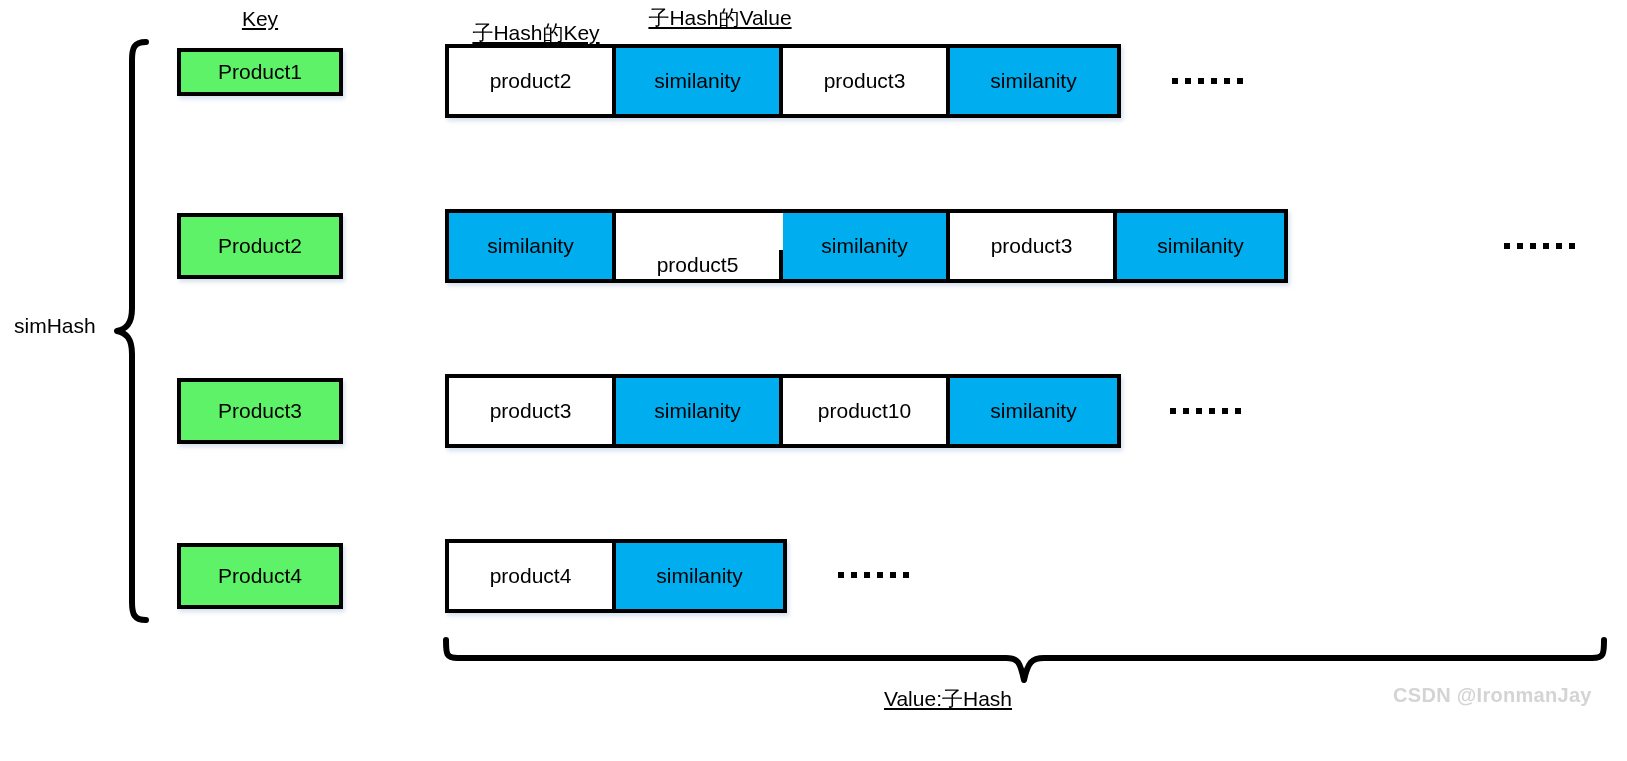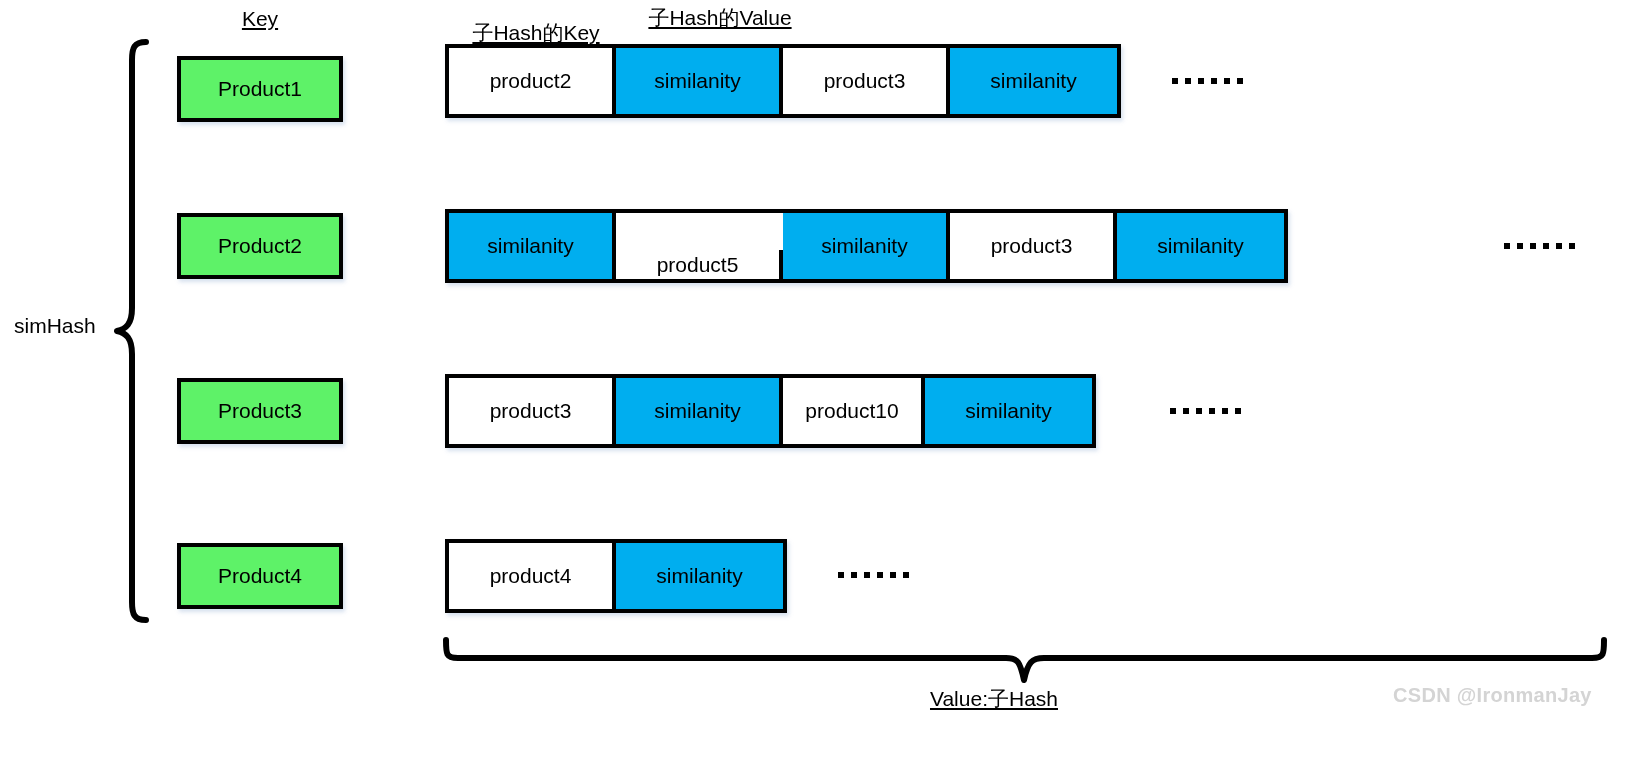--- a/index.html
+++ b/index.html
@@ -106,21 +106,21 @@
   <div class="lbl lbl-center" style="left:536px; top:22px;">子Hash的Key</div>
 
   <div class="lbl lbl-center" style="left:720px; top:7px;">子Hash的Value</div>
 
   <div class="lbl" style="left:14px; top:315px;">simHash</div>
 
   <svg class="brace" style="left:112px; top:36px;" width="46" height="590" viewBox="0 0 46 590">
     <path d="M34 6 C 22 6 20 12 20 24 L 20 272 C 20 288 14 293 5 295 C 14 297 20 302 20 318 L 20 566 C 20 578 22 584 34 584" fill="none" stroke="#000000" stroke-width="6" stroke-linecap="round" stroke-linejoin="round"></path>
   </svg>
 
-  <div class="box box-key" style="left:177px; top:48px; width:166px; height:66px;margin-top:8px;">
+  <div class="box box-key" style="left:177px; top:48px; width:166px; height:48px;">
     <span>Product1</span>
   </div>
 
   <div class="chain" style="left:445px; top:44px; height:74px;">
     <div class="cell white" style="width:167px;">
       <span>product2</span>
     </div>
     <div class="cell blue" style="width:167px;">
       <span>similanity</span>
     </div>
@@ -176,21 +176,21 @@
     <span>Product3</span>
   </div>
 
   <div class="chain" style="left:445px; top:374px; height:74px;">
     <div class="cell white" style="width:167px;">
       <span>product3</span>
     </div>
     <div class="cell blue" style="width:167px;">
       <span>similanity</span>
     </div>
-    <div class="cell white" style="width:142px;">
+    <div class="cell white" style="width:167px;">
       <span>product10</span>
     </div>
     <div class="cell blue" style="width:167px;">
       <span>similanity</span>
     </div>
   </div>
 
   <div class="dots" style="left:1170px; top:408px;">
     <i></i>
       <i></i>
@@ -219,17 +219,17 @@
       <i></i>
       <i></i>
       <i></i>
       <i></i>
   </div>
 
   <svg class="brace" style="left:440px; top:636px;" width="1170" height="56" viewBox="0 0 1170 56">
     <path d="M6 4 C 6 18 6 22 18 22 L 566 22 C 578 22 580 26 584 44 C 588 26 592 22 604 22 L 1152 22 C 1164 22 1164 18 1164 4" fill="none" stroke="#000000" stroke-width="6" stroke-linecap="round" stroke-linejoin="round"></path>
   </svg>
 
-  <div class="lbl lbl-center" style="left:994px; top:688px;">Value:子Hash</div>
+  <div class="lbl lbl-center" style="left:948px; top:688px;">Value:子Hash</div>
 
   <div class="watermark" style="left:1393px; top:684px;font-weight:bold;">CSDN @IronmanJay</div>
 
 </div>
 
 </body></html>

